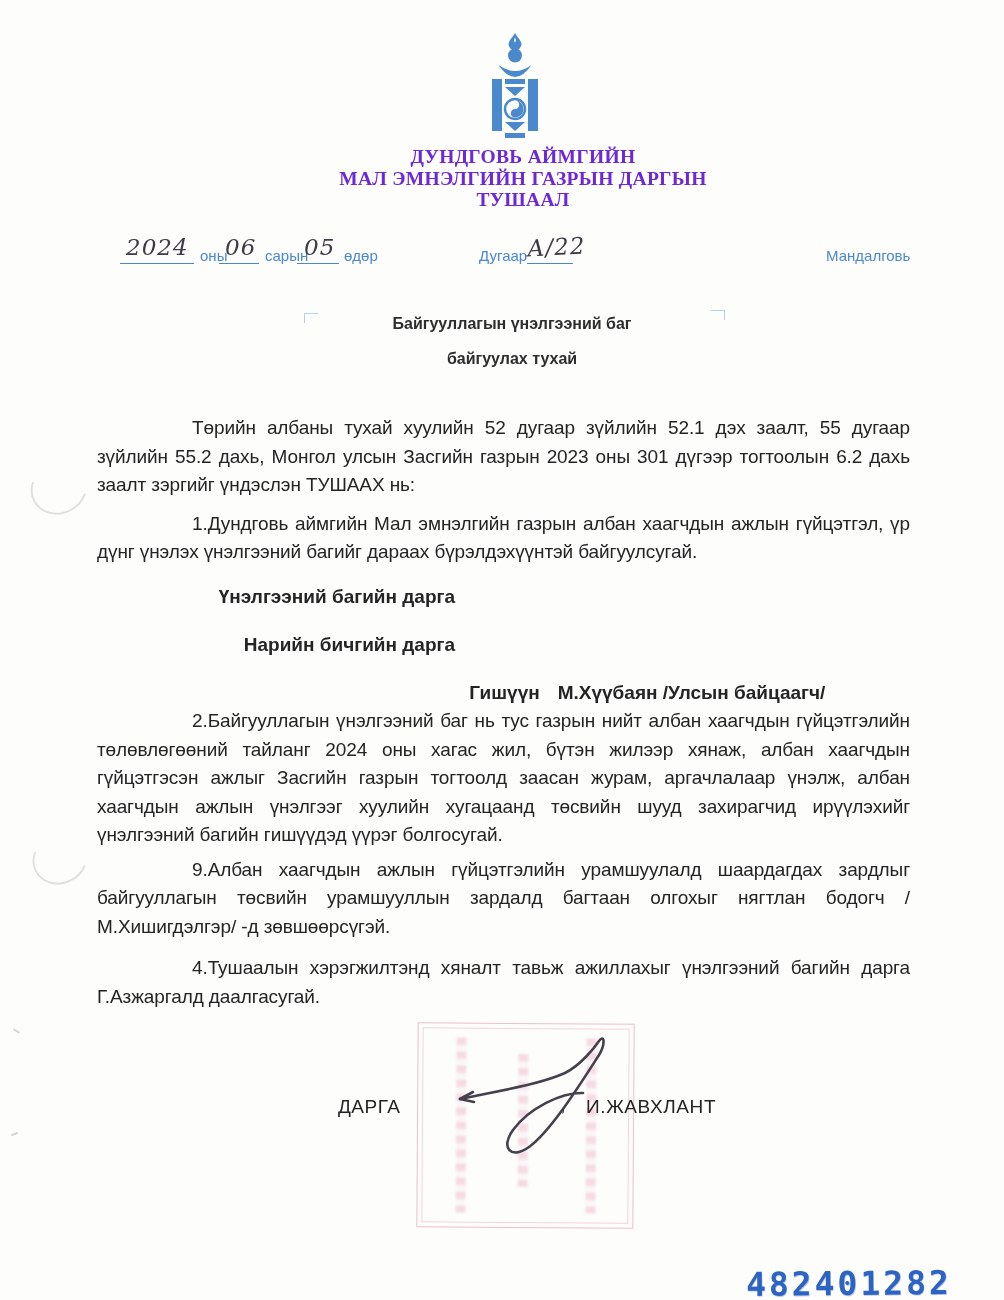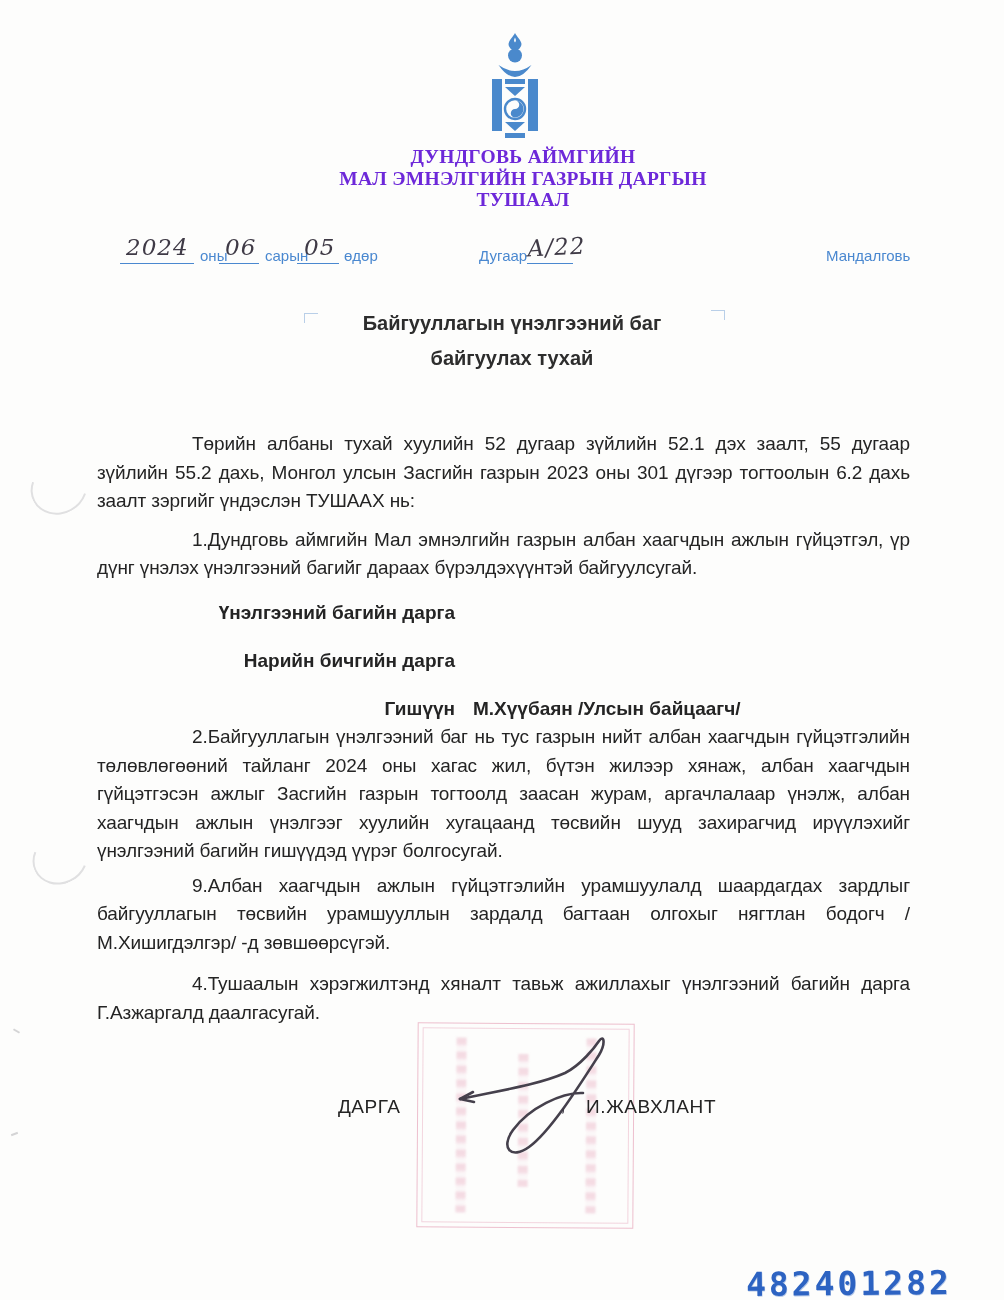--- a/index.html
+++ b/index.html
@@ -34,37 +34,37 @@
     font-family: "DejaVu Serif", serif; font-style: italic;
     font-size: 23px; color: #3f3a46; letter-spacing: 1px;
   }
   .dl-underline { position: absolute; top: 27px; border-bottom: 1.6px solid #4a88d0; }
   .dl-city { position: absolute; top: 11px; font-size: 15px; color: #4a88d0; }
 
   
   .doc-title {
     position: absolute; top: 306px; left: 0; width: 100%;
     padding-left: 20px; text-align: center;
-    font-size: 20px; font-weight: 600; color: #2d2d2d; line-height: 35px;
+    font-size: 16px; font-weight: 600; color: #2d2d2d; line-height: 35px;
   }
   .corner { position: absolute; width: 14px; height: 10px; }
   .corner-left  { left: 304px; top: 313px; border-top: 1.6px solid #b9cfe8; border-left: 1.6px solid #b9cfe8; }
   .corner-right { left: 711px; top: 310px; border-top: 1.6px solid #b9cfe8; border-right: 1.6px solid #b9cfe8; }
 
   
-  .body-block { position: absolute; top: 430px; left: 97px; width: 813px; }
+  .body-block { position: absolute; top: 414px; left: 97px; width: 813px; }
   .body-block p {
     margin: 0; font-size: 19px; line-height: 28.5px; color: #242424;
     text-align: justify; text-indent: 95px; letter-spacing: -0.1px;
   }
   p.preamble { margin-bottom: 10px; }
   p.item1    { margin-bottom: 16px; }
   .team      { margin-bottom: 0; }
   .team-row  { display: flex; margin-bottom: 19.5px; font-size: 19px; line-height: 28.5px; color: #242424; font-weight: bold; }
-  .team-row:last-child { margin-bottom: 0; }
+  .team-row:last-child { margin-bottom: 0; justify-content: center; }
   .team-role   { width: 358px; text-align: right; }
   .team-person { margin-left: 18px; }
   p.item2 { margin-bottom: 6px; }
   p.item3 { margin-bottom: 13px; }
 
   
   .sig-label {
     position: absolute; left: 338px; top: 1096px;
     font-size: 19px; color: #242424; letter-spacing: 0.5px;
   }

